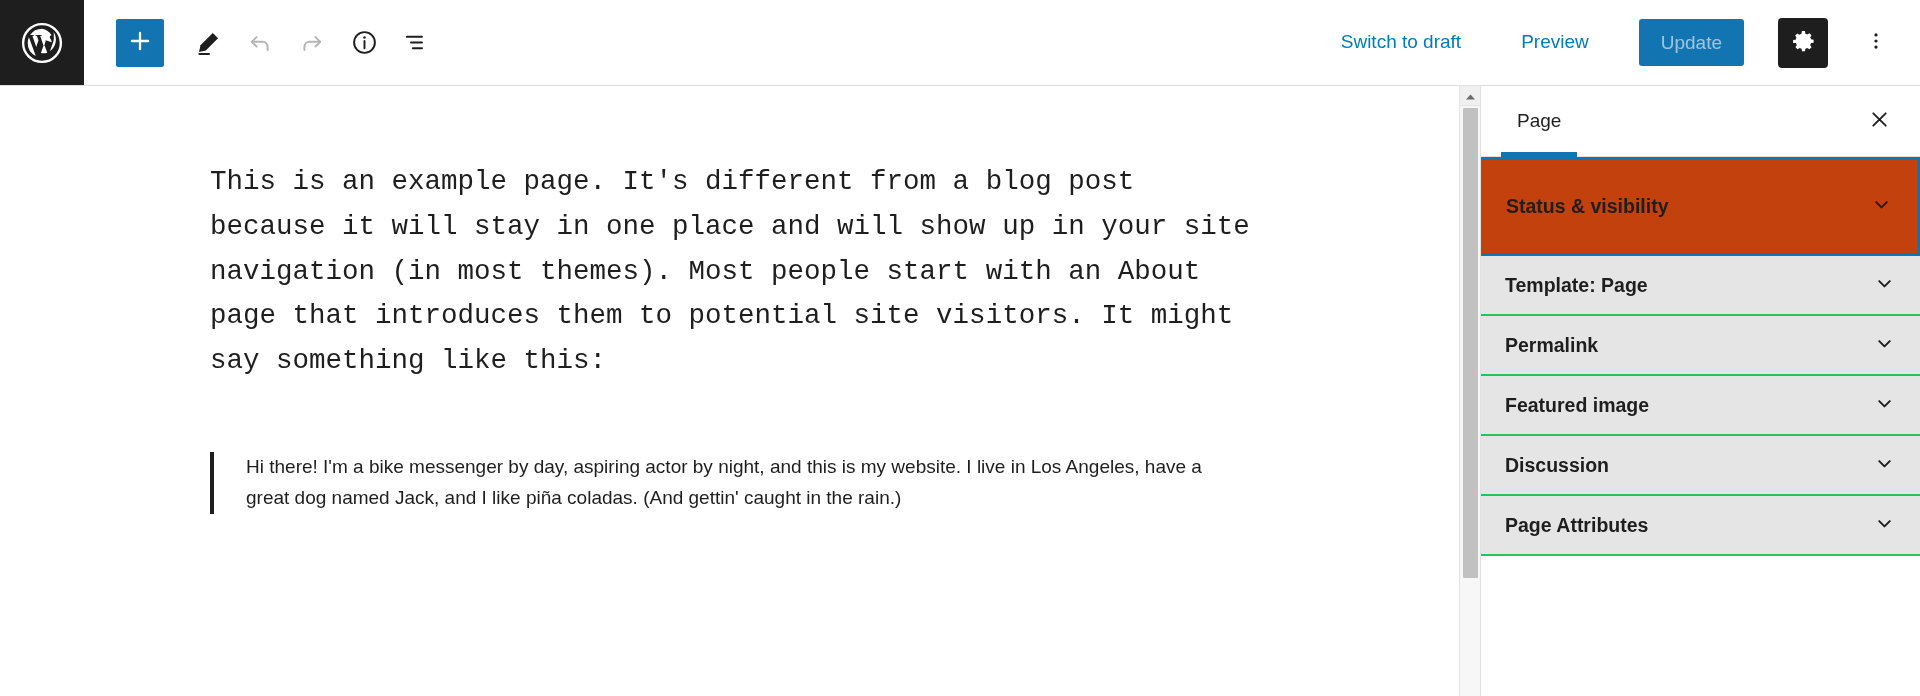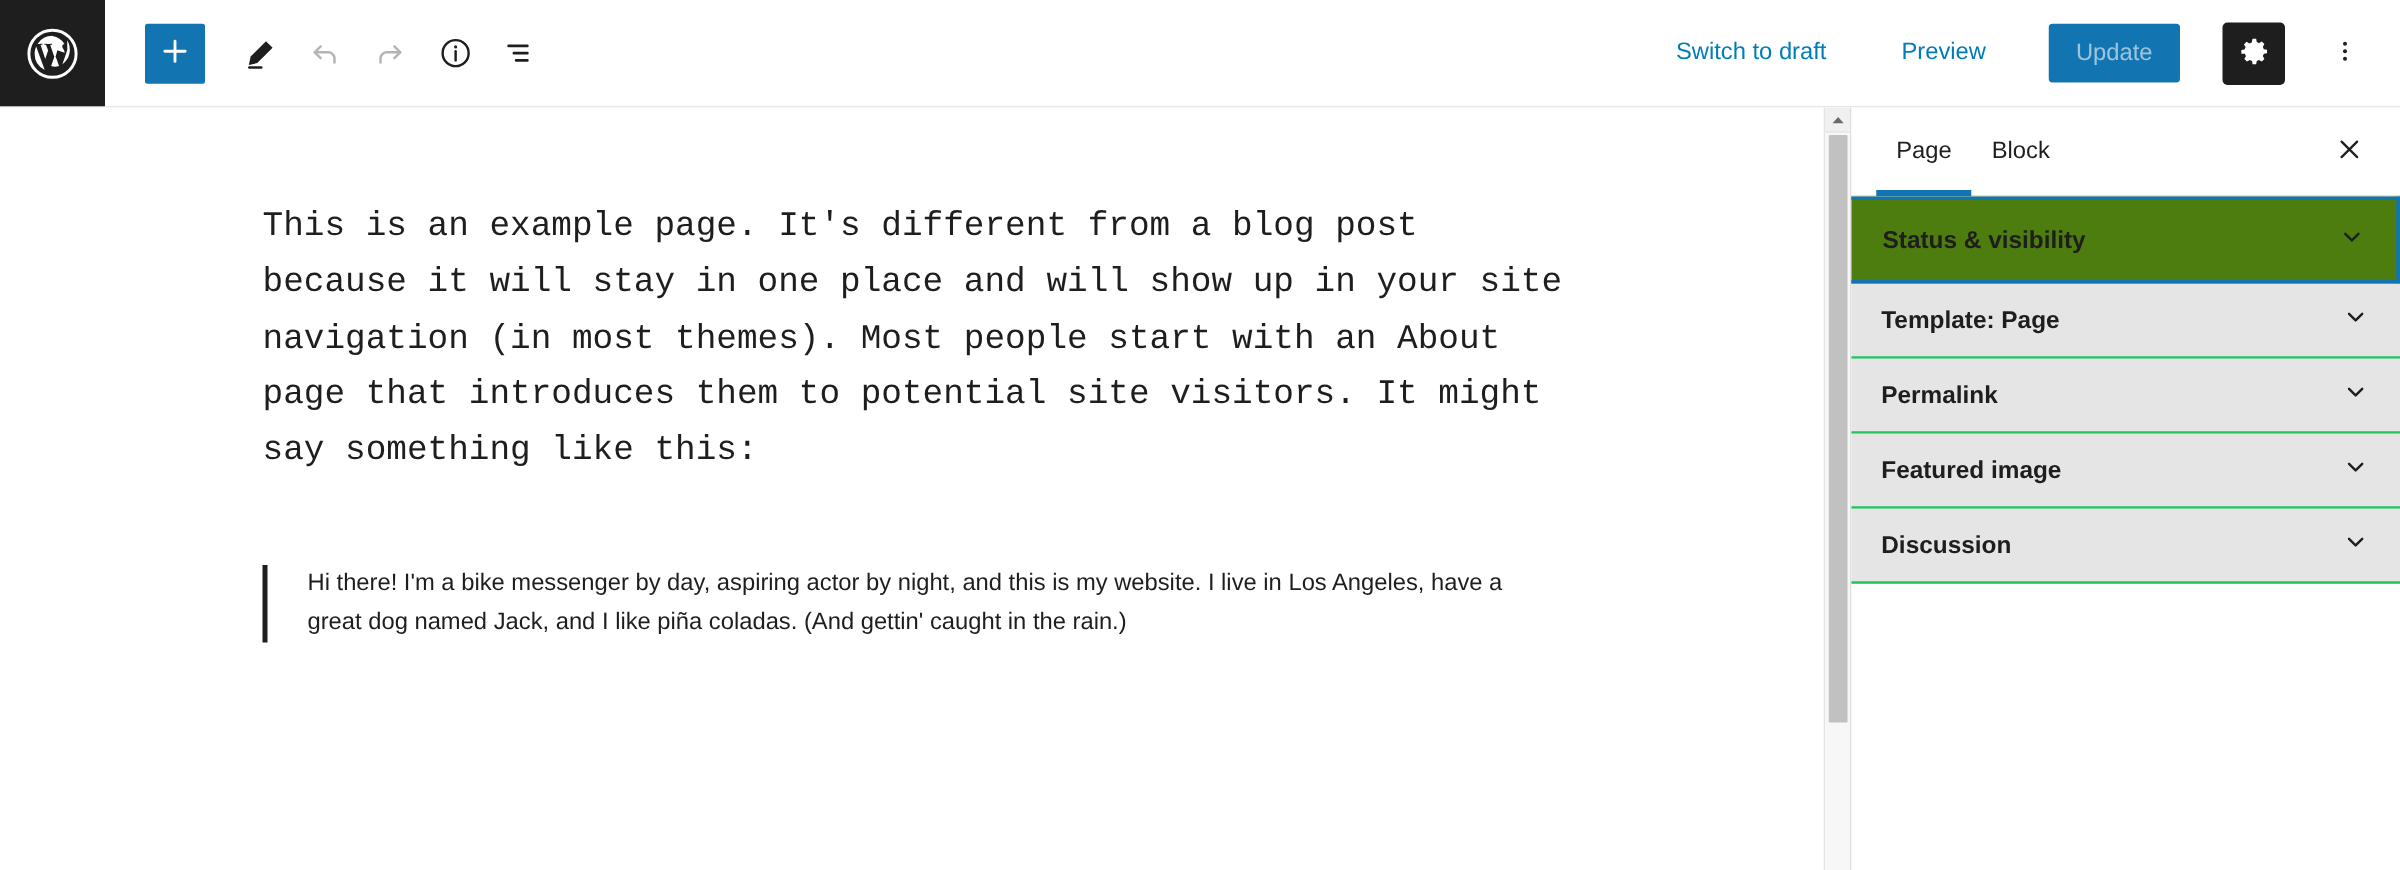--- a/index.html
+++ b/index.html
@@ -296,24 +296,24 @@
     height: 60px;
     display: flex;
     align-items: center;
     justify-content: space-between;
     padding: 0 24px 0 24px;
     border-bottom: 2px solid #22c55e;
     background: #e5e5e5;
     cursor: pointer;
   }
   .panel-row.focused {
-    background: #4d7c0f;
+    background: #c2410c;
     border: 3px solid #1275b1;
     border-left: none;
-    height: 70px;
+    height: 99px;
   }
   .panel-row.focused .panel-label { padding-left: 1px; }
 
   .panel-label {
     font-size: 19.5px;
     font-weight: bold;
     color: #1e1e1e;
     font-family: "Liberation Sans", sans-serif;
   }
 
@@ -444,21 +444,20 @@
           </span>
         </div>
         <div class="scroll-thumb"></div>
       </div>
     </div>
 
     <div class="sidebar">
 
       <div class="sidebar-tabs">
         <button class="sidebar-tab active">Page</button>
-        <button class="sidebar-tab">Block</button>
 
         <button class="sidebar-close-btn">
           <span>
             <svg width="23" height="23" viewBox="0 0 24 24">
               <path d="M5.5 5.5l13 13M18.5 5.5l-13 13" stroke="#1e1e1e" stroke-width="1.9" stroke-linecap="round"></path>
             </svg>
           </span>
         </button>
       </div>
 
@@ -502,17 +501,25 @@
 
         <div class="panel-row">
           <span class="panel-label">Discussion</span>
           <span class="chevron">
             <svg width="23" height="23" viewBox="0 0 24 24" fill="none">
               <path d="M6.5 9.5l5.5 5.5 5.5-5.5" stroke="#1e1e1e" stroke-width="2" stroke-linecap="round" stroke-linejoin="round"></path>
             </svg>
           </span>
         </div>
 
+        <div class="panel-row">
+          <span class="panel-label">Page Attributes</span>
+          <span class="chevron">
+            <svg width="23" height="23" viewBox="0 0 24 24" fill="none">
+              <path d="M6.5 9.5l5.5 5.5 5.5-5.5" stroke="#1e1e1e" stroke-width="2" stroke-linecap="round" stroke-linejoin="round"></path>
+            </svg>
+          </span>
+        </div>
 
       </div>
     </div>
   </div>
 </div>
 
 </body></html>

